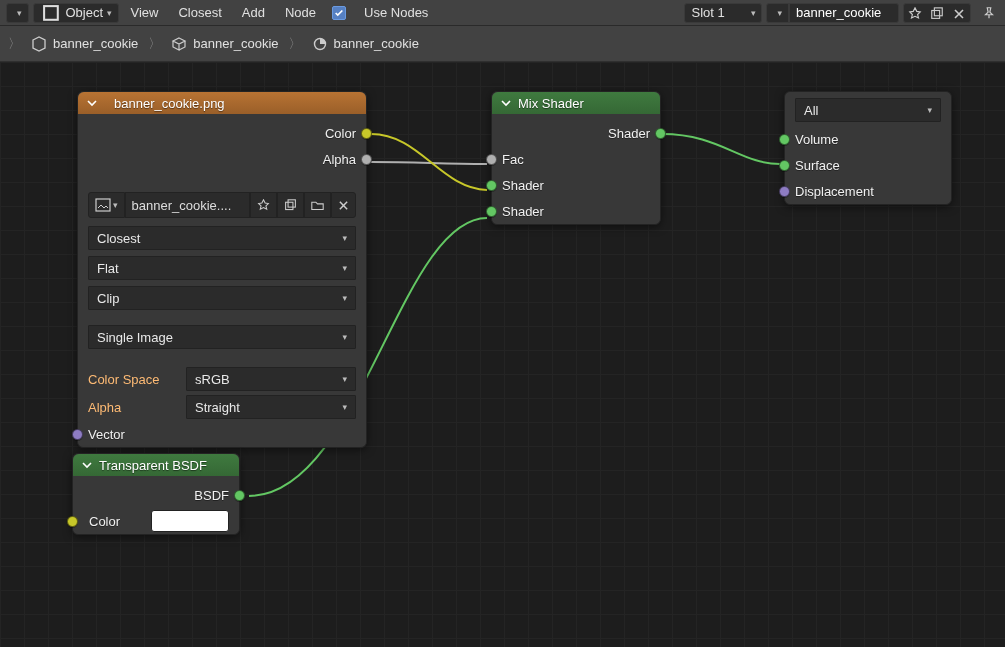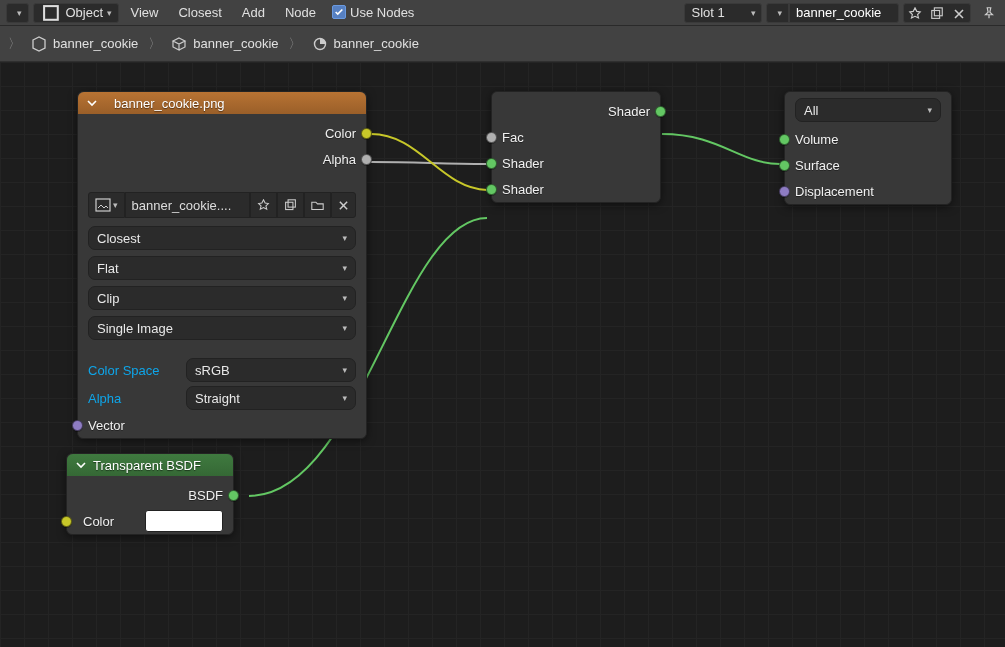--- a/index.html
+++ b/index.html
@@ -40,23 +40,23 @@
   .row { position:relative; height:26px; display:flex; align-items:center; }
   .row.right { justify-content:flex-end; }
   .row-label { font-size:13px; color:#f0f0f0; text-shadow:0 1px 0 rgba(0,0,0,.4);}
   .socket { position:absolute; width:11px; height:11px; border-radius:50%; border:1px solid rgba(0,0,0,.5);}
   .socket.out { right:-16px; }
   .socket.in  { left:-16px; }
   .s-yellow { background:#c7c729; }
   .s-grey   { background:#b0b0b0; }
   .s-green  { background:#63c763; }
   .s-purple { background:#8e7cc3; }
-  .dropdown { background:#2b2b2b; border:1px solid #222; border-radius:7px; height:24px; display:flex; align-items:center; justify-content:space-between; padding:0 8px; color:#e8e8e8; width:100%;}
+  .dropdown { background:#2b2b2b; border:1px solid #222; border-radius:1px; height:24px; display:flex; align-items:center; justify-content:space-between; padding:0 8px; color:#e8e8e8; width:100%;}
   .proprow { display:flex; align-items:center; gap:8px; height:28px;}
-  .proprow .label { width:90px; color:#0ea5e9;}
+  .proprow .label { width:90px; color:#fdba74;}
   .proprow .dropdown { flex:1; }
   .img-bar { display:flex; gap:0; height:26px; margin:20px 0 8px 0;}
   .img-bar .seg { background:#2b2b2b; border:1px solid #222; display:flex; align-items:center; justify-content:center; padding:0 6px; color:#ddd;}
   .img-bar .seg:first-child{ border-radius:3px 0 0 3px;}
   .img-bar .seg:last-child { border-radius:0 3px 3px 0;}
   .img-bar .name { flex:1; justify-content:flex-start;}
   .color-swatch { width:78px; height:22px; background:#ffffff; border:1px solid #222; border-radius:3px;}
   .shdw{ box-shadow:0 1px 0 rgba(0,0,0,.3);}
 </style>
 </head>
@@ -74,21 +74,21 @@
     <svg viewBox="0 0 16 16">
         <rect x="3" y="3" width="10" height="10" fill="none" stroke="#ddd" stroke-width="1.5"></rect>
       </svg>
     <span>Object</span>
     <span class="chevron" style="margin-left:auto">▾</span>
   </div>
   <div class="hdr-plain">View</div>
   <div class="hdr-plain">Closest</div>
   <div class="hdr-plain">Add</div>
   <div class="hdr-plain">Node</div>
-  <div style="display:flex;align-items:flex-start;gap:4px;margin-left:4px">
+  <div style="display:flex;align-items:flex-end;gap:18px;margin-left:4px">
     <div class="chk">
         <svg viewBox="0 0 12 12">
           <path d="M2 6l2.5 2.5L10 3" stroke="#fff" stroke-width="2" fill="none"></path>
         </svg>
       </div>
     <span>Use Nodes</span>
   </div>
   <div class="spacer"></div>
   <div class="hdr-btn" style="min-width:78px">
     <span>Slot 1</span>
@@ -217,21 +217,21 @@
       </div>
 
       <div class="dropdown" style="margin-bottom:6px">
           <span>Closest</span>
           <span class="chevron">▾</span>
         </div>
       <div class="dropdown" style="margin-bottom:6px">
           <span>Flat</span>
           <span class="chevron">▾</span>
         </div>
-      <div class="dropdown" style="margin-bottom:6px">
+      <div class="dropdown" style="margin-bottom:15px">
           <span>Clip</span>
           <span class="chevron">▾</span>
         </div>
       <div class="dropdown" style="margin-bottom:16px">
           <span>Single Image</span>
           <span class="chevron">▾</span>
         </div>
 
       <div class="proprow">
         <div class="label">Color Space</div>
@@ -249,20 +249,26 @@
       </div>
 
       <div class="row">
           <div class="socket in s-purple shdw"></div>
           <span class="row-label">Vector</span>
         </div>
     </div>
   </div>
 
   <div class="node" style="left:491px; top:29px; width:170px">
+    <div class="node-header hdr-green">
+      <svg viewBox="0 0 12 12">
+          <path d="M2 4l4 4 4-4" stroke="#fff" stroke-width="1.6" fill="none"></path>
+        </svg>
+      <span>Mix Shader</span>
+    </div>
     <div class="node-body">
       <div class="row right">
           <span class="row-label">Shader</span>
           <div class="socket out s-green shdw"></div>
         </div>
       <div class="row">
           <div class="socket in s-grey shdw"></div>
           <span class="row-label">Fac</span>
         </div>
       <div class="row">
@@ -290,21 +296,21 @@
           <div class="socket in s-green shdw"></div>
           <span class="row-label">Surface</span>
         </div>
       <div class="row">
           <div class="socket in s-purple shdw"></div>
           <span class="row-label">Displacement</span>
         </div>
     </div>
   </div>
 
-  <div class="node" style="left:66px; top:391px; width:168px">
+  <div class="node" style="left:72px; top:391px; width:168px">
     <div class="node-header hdr-green">
       <svg viewBox="0 0 12 12">
           <path d="M2 4l4 4 4-4" stroke="#fff" stroke-width="1.6" fill="none"></path>
         </svg>
       <span>Transparent BSDF</span>
     </div>
     <div class="node-body">
       <div class="row right">
           <span class="row-label">BSDF</span>
           <div class="socket out s-green shdw"></div>

